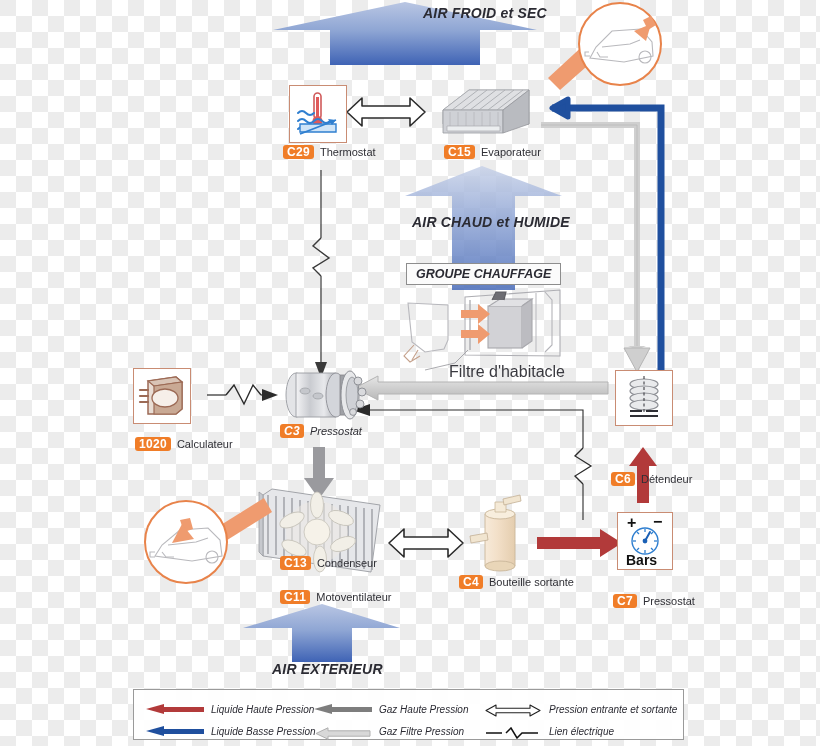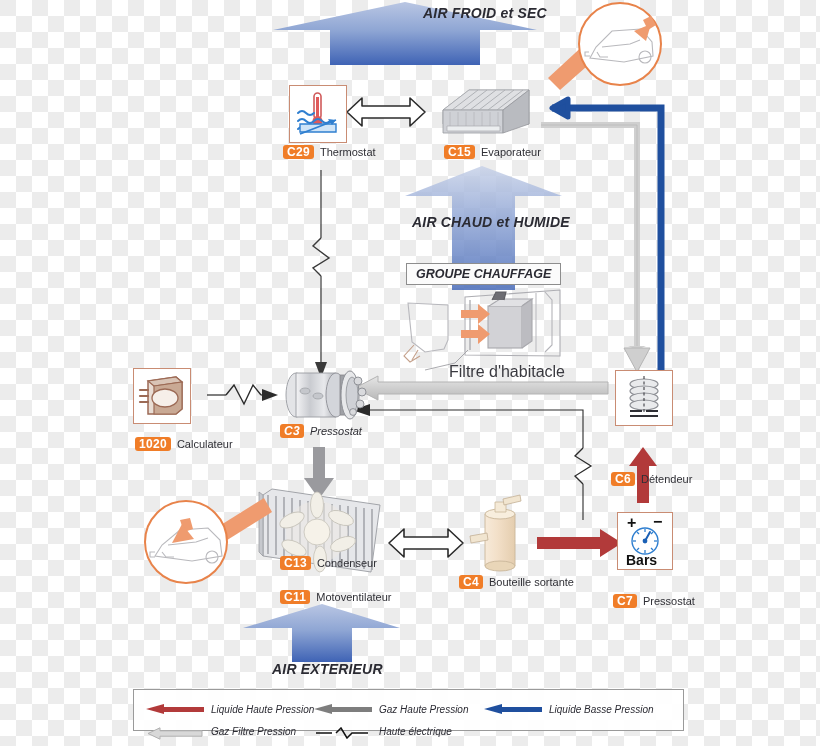--- a/index.html
+++ b/index.html
@@ -415,36 +415,44 @@
       <path d="M25,26 L30,17" stroke="#1a60b5" stroke-width="2" stroke-linecap="round"></path>
       <circle cx="25" cy="26" r="2.4" fill="#1a60b5"></circle>
       <text x="6" y="50" font-family="Liberation Sans, sans-serif" font-size="14" font-weight="bold" fill="#111">Bars</text>
     </svg>
   </div>
   <div class="abs comp-caption" style="left:613px;top:594px;">
     <span class="code">C7</span>
     <span class="cap-text">Pressostat</span>
   </div>
 
-  <div class="legend" style="left:133px;top:689px;width:551px;height:42px;">
+  <div class="legend" style="left:133px;top:689px;width:551px;height:51px;">
     <div class="legend-grid">
 
       <div class="legend-cell">
         <span class="lg-arrow">
           <span class="shaft" style="background:#b23a3a;"></span>
           <span class="head" style="border-right:18px solid #b23a3a;"></span>
         </span>
         <span class="legend-text">Liquide Haute Pression</span>
       </div>
       <div class="legend-cell">
         <span class="lg-arrow">
           <span class="shaft" style="background:#7d7d7d;"></span>
           <span class="head" style="border-right:18px solid #7d7d7d;"></span>
         </span>
         <span class="legend-text">Gaz Haute Pression</span>
+      </div>
+      <div class="legend-cell">
+        <span class="lg-dbl">
+          <svg width="58" height="13" viewBox="0 0 58 13">
+            <path d="M2,6.5 L12,1 L12,4.2 L46,4.2 L46,1 L56,6.5 L46,12 L46,8.8 L12,8.8 L12,12 Z" fill="#ffffff" stroke="#222" stroke-width="1.1" stroke-linejoin="round"></path>
+          </svg>
+        </span>
+        <span class="legend-text">Pression entrante et sortante</span>
       </div>
 
       <div class="legend-cell">
         <span class="lg-arrow">
           <span class="shaft" style="background:#1f4f9e;"></span>
           <span class="head" style="border-right:18px solid #1f4f9e;"></span>
         </span>
         <span class="legend-text">Liquide Basse Pression</span>
       </div>
       <div class="legend-cell">
@@ -454,19 +462,19 @@
           </svg>
         </span>
         <span class="legend-text">Gaz Filtre Pression</span>
       </div>
       <div class="legend-cell">
         <span class="lg-elec">
           <svg width="58" height="12" viewBox="0 0 58 12">
             <path d="M2,6 L18,6 M22,6 L27,1 L33,11 L38,6 L54,6" fill="none" stroke="#111" stroke-width="1.5"></path>
           </svg>
         </span>
-        <span class="legend-text">Haute électrique</span>
+        <span class="legend-text">Lien électrique</span>
       </div>
 
     </div>
   </div>
 
 </div>
 
 </body></html>

